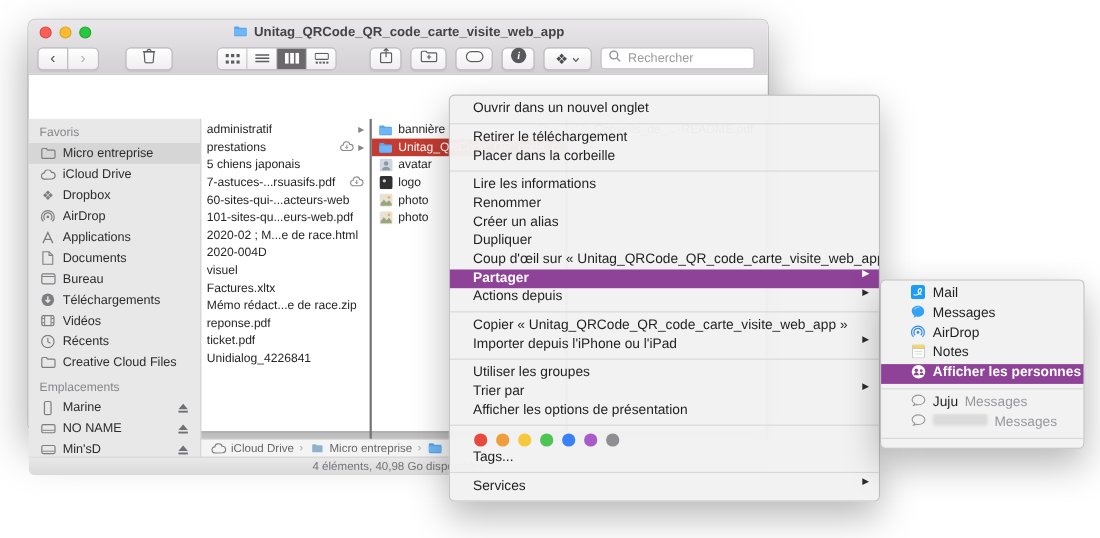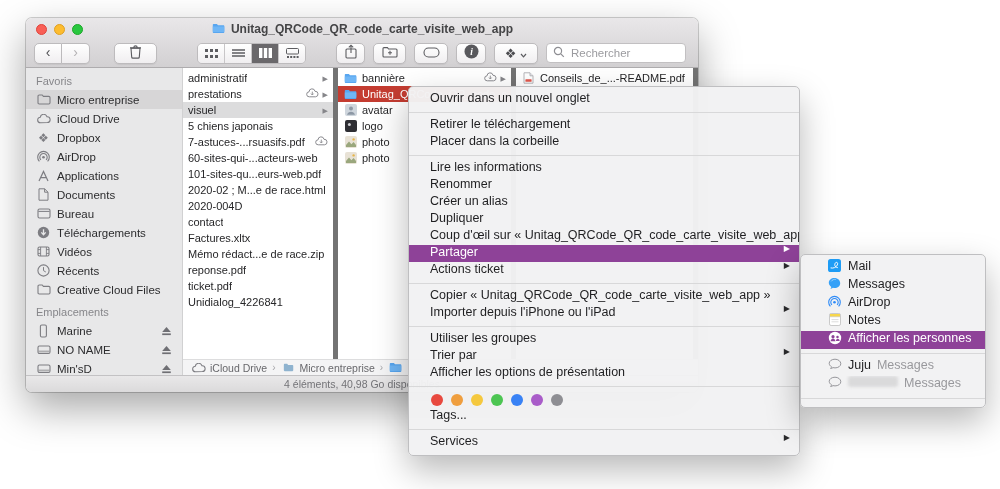--- a/index.html
+++ b/index.html
@@ -29,32 +29,32 @@
   .chev.dis{color:#b4b2b4;}
   .views{display:flex;border:1px solid #bdbbbd;border-radius:5px;overflow:hidden;height:21px;box-sizing:border-box;}
   .vseg{width:26px;display:flex;align-items:center;justify-content:center;background:linear-gradient(#fff,#f0eef0);border-right:1px solid #c8c6c8;}
   .vseg:last-child{border-right:none;}
   .vseg.active{background:#6a686b;}
   .search{flex:1;height:20px;max-width:140px;border:1px solid #c2c0c2;border-radius:4px;background:#fff;
     display:flex;align-items:center;padding:0 6px;gap:4px;box-sizing:border-box;}
   .search input{border:none;outline:none;width:100%;font-size:11.5px;color:#444;font-family:"Liberation Sans",sans-serif;background:transparent;}
   .search input::placeholder{color:#9b9b9f;}
 
-  .main{display:flex;height:307px;}
+  .main{display:flex;height:307px;margin-top:40px;}
   .sidebar{width:157px;background:#e8e8e9;border-right:1px solid #d1d1d2;padding-top:6px;box-sizing:border-box;flex:none;}
   .side-header{font-size:11px;color:#86868a;padding:0 10px;height:14px;line-height:14px;margin-bottom:2px;}
   .side-header.mt{margin-top:6px;}
   .side-item{height:19px;display:flex;align-items:center;gap:6px;padding:0 10px;font-size:11.5px;color:#2c2c2e;white-space:nowrap;}
   .side-item.sel{background:#d7d6d7;}
   .sicon{width:15px;display:flex;justify-content:center;flex:none;}
   .eject{margin-left:auto;display:flex;}
 
   .content{flex:1;display:flex;flex-direction:column;min-width:0;}
   .cols{flex:1;display:flex;overflow:hidden;}
-  .col{border-right:5px solid #737373;padding-top:2px;box-sizing:border-box;overflow:hidden;}
+  .col{border-right:2px solid #737373;padding-top:2px;box-sizing:border-box;overflow:hidden;}
   .c1{width:155px;flex:none;}
   .c2{width:178px;flex:none;}
   .c3{flex:1;}
   .row{height:16px;display:flex;align-items:center;padding:0 5px;font-size:11px;color:#262628;gap:4px;white-space:nowrap;}
   .row .lbl{overflow:hidden;text-overflow:clip;}
   .row.sel-gray{background:#dcdcdd;}
   .row.sel-red{background:#c43c31;color:#fff;}
   .tail{margin-left:auto;display:flex;gap:4px;align-items:center;flex:none;}
   .tri{font-size:7px;color:#86868a;line-height:1;}
 
@@ -67,21 +67,21 @@
     font-size:10.5px;color:#737377;box-sizing:border-box;}
 
   
   .menu{position:absolute;background:rgba(242,242,243,.97);border:1px solid #bfbfc1;border-radius:5px;
     box-shadow:0 14px 34px rgba(0,0,0,.28);padding:4px 0;box-sizing:border-box;}
   .ctx{left:408px;top:86px;width:392px;}
   .sub{left:800px;top:254px;width:186px;}
   .mi{height:17px;font-size:12.5px;color:#1f1f21;padding:0 24px 0 21px;position:relative;
     display:flex;align-items:flex-start;white-space:nowrap;overflow:hidden;}
   .sub .mi{height:18px;padding-left:26px;gap:6px;}
-  .mi.hl{background:#8e4298;color:#fff;}
+  .mi.hl{background:#8e4298;color:#fff;font-weight:bold;}
   .mi-arrow{position:absolute;right:9px;font-size:8px;color:#2b2b2d;line-height:1;}
   .mi.hl .mi-arrow{color:#fff;}
   .mi-sep{border-top:1px solid #d8d8d9;margin:4px 0;}
   .tags-row{display:flex;gap:8px;align-items:center;height:17px;padding-left:22px;}
   .dot{width:12px;height:12px;border-radius:50%;}
   .micon{width:15px;display:flex;justify-content:center;flex:none;}
   .suffix{color:#98989c;}
   .redact{width:104px;height:11px;border-radius:3px;background:#dadadb;filter:blur(1.5px);}
   .sub .mi .ml-auto{margin-left:auto;}
 </style>
@@ -352,26 +352,20 @@
               <div class="row">
                 <span class="lbl">prestations</span>
                 <span class="tail">
                   <span><svg width="13" height="10" viewBox="0 0 13 10">
                       <path d="M3.3 8.8a2.5 2.5 0 0 1-.25-5A3 3 0 0 1 9 3.3a2.3 2.3 0 0 1 .5 5.5z" fill="none" stroke="#8b8b90" stroke-width="1"></path>
                       <path d="M6.3 3.6v3.2M5 5.6l1.3 1.4 1.3-1.4" stroke="#8b8b90" fill="none" stroke-width=".9"></path>
                     </svg></span>
                   <span class="tri">▶</span>
                 </span>
               </div>
-              <div class="row sel-gray">
-                <span class="lbl">visuel</span>
-                <span class="tail">
-                  <span class="tri">▶</span>
-                </span>
-              </div>
               <div class="row">
                 <span class="lbl">5 chiens japonais</span>
               </div>
               <div class="row">
                 <span class="lbl">7-astuces-...rsuasifs.pdf</span>
                 <span class="tail">
                   <span><svg width="13" height="10" viewBox="0 0 13 10">
                       <path d="M3.3 8.8a2.5 2.5 0 0 1-.25-5A3 3 0 0 1 9 3.3a2.3 2.3 0 0 1 .5 5.5z" fill="none" stroke="#8b8b90" stroke-width="1"></path>
                       <path d="M6.3 3.6v3.2M5 5.6l1.3 1.4 1.3-1.4" stroke="#8b8b90" fill="none" stroke-width=".9"></path>
                     </svg></span>
@@ -383,21 +377,21 @@
               <div class="row">
                 <span class="lbl">101-sites-qu...eurs-web.pdf</span>
               </div>
               <div class="row">
                 <span class="lbl">2020-02 ; M...e de race.html</span>
               </div>
               <div class="row">
                 <span class="lbl">2020-004D</span>
               </div>
               <div class="row">
-                <span class="lbl">contact</span>
+                <span class="lbl">visuel</span>
               </div>
               <div class="row">
                 <span class="lbl">Factures.xltx</span>
               </div>
               <div class="row">
                 <span class="lbl">Mémo rédact...e de race.zip</span>
               </div>
               <div class="row">
                 <span class="lbl">reponse.pdf</span>
               </div>
@@ -547,21 +541,21 @@
         <span>Dupliquer</span>
       </div>
       <div class="mi">
         <span>Coup d'œil sur « Unitag_QRCode_QR_code_carte_visite_web_app »</span>
       </div>
       <div class="mi hl">
         <span>Partager</span>
         <span class="mi-arrow">▶</span>
       </div>
       <div class="mi">
-        <span>Actions ticket</span>
+        <span>Actions depuis</span>
         <span class="mi-arrow">▶</span>
       </div>
       <div class="mi-sep"></div>
       <div class="mi">
         <span>Copier « Unitag_QRCode_QR_code_carte_visite_web_app »</span>
       </div>
       <div class="mi">
         <span>Importer depuis l'iPhone ou l'iPad</span>
         <span class="mi-arrow">▶</span>
       </div>

